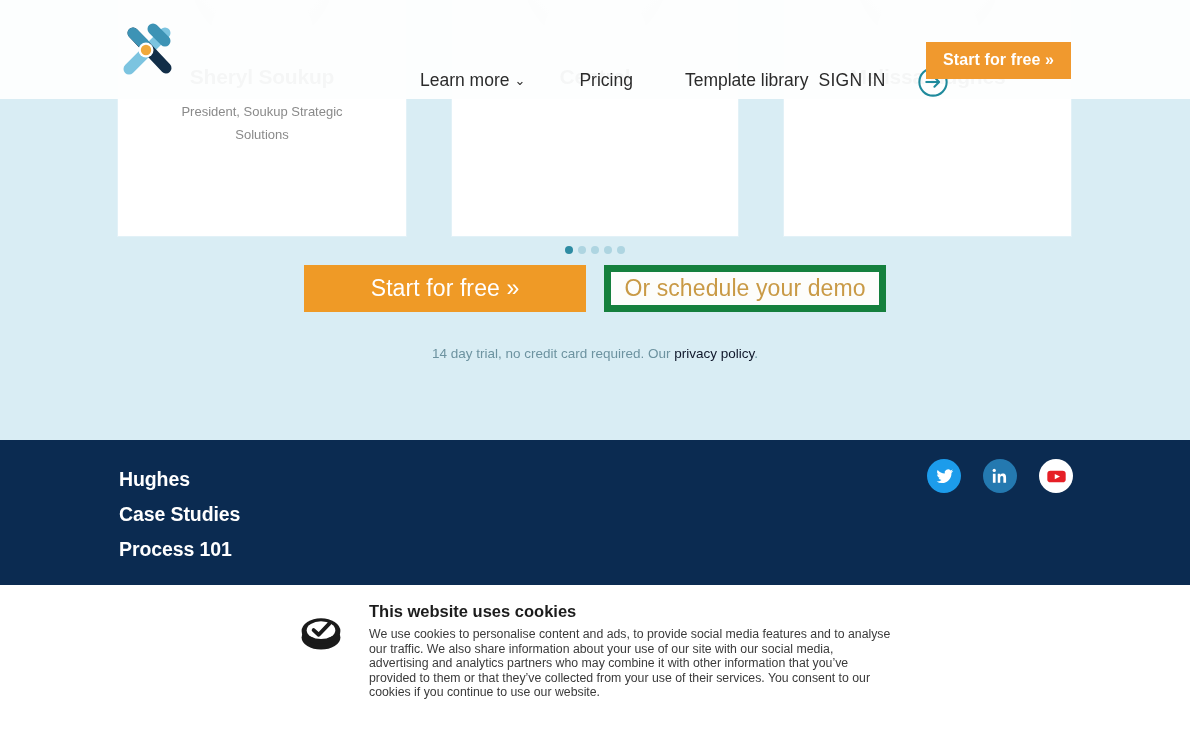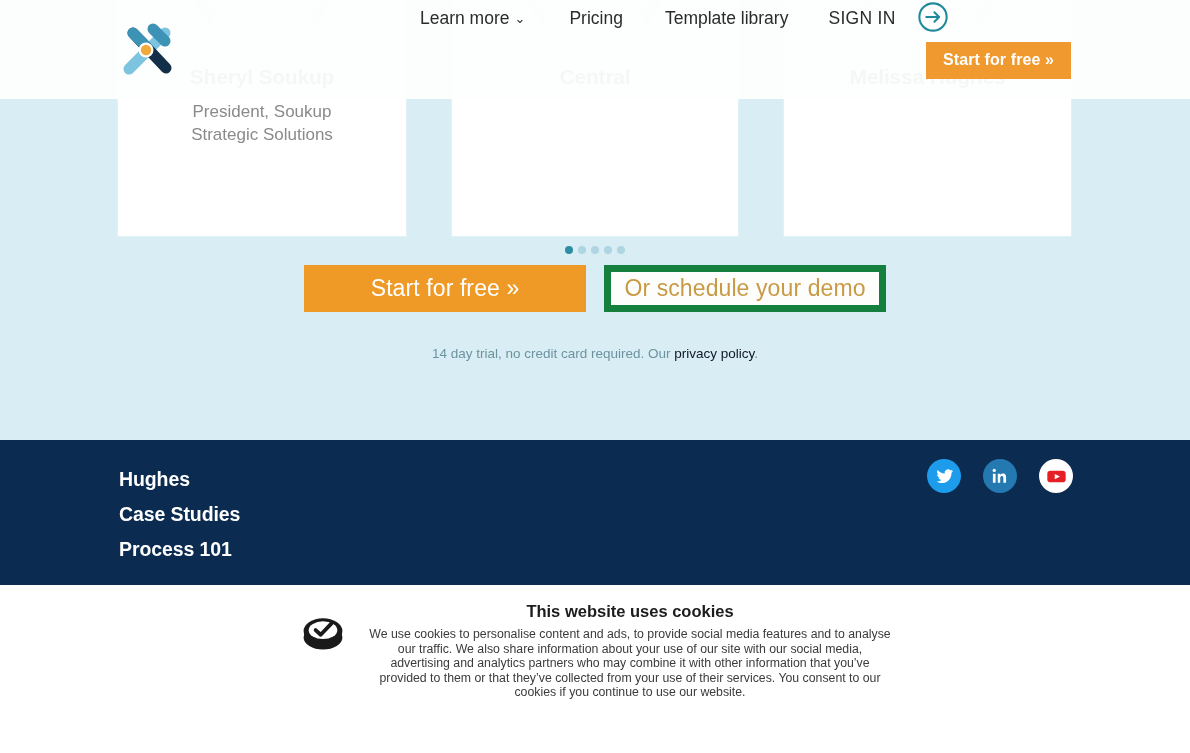--- a/index.html
+++ b/index.html
@@ -62,21 +62,21 @@
   .t-name {
     margin-top: 18px;
     font-size: 21px;
     font-weight: bold;
     color: #4a4a4a;
     letter-spacing: -0.2px;
     text-align: center;
   }
   .t-role {
     margin-top: 11px;
-    font-size: 17px;
+    font-size: 13px;
     line-height: 23px;
     color: #8a8a8a;
     text-align: center;
     max-width: 210px;
   }
 
   
   .site-header {
     position: absolute;
     left: 0; top: 0;
@@ -90,33 +90,33 @@
   .logo {
     position: absolute;
     left: 119px; top: 21px;
     width: 58px; height: 58px;
   }
   .nav {
     position: absolute;
     left: 420px; top: 0;
     height: 99px;
     display: flex;
-    align-items: flex-start;
-    gap: 0;
+    align-items: flex-end;
+    gap: 10px;
   }
   .nav-item {
     font-size: 17.5px;
     color: #2b2b2b;
     padding: 8px 0;
     white-space: nowrap;
     cursor: pointer;
   }
   .nav-item.learn { margin-right: 44px; }
   .nav-item.pricing { margin-right: 42px; }
-  .nav-item.template { margin-right: 40px; }
+  .nav-item.template { }
   .nav-item.signin {
     letter-spacing: 0.3px;
     margin-right: 20px;
   }
   .chev {
     display: inline-block;
     margin-left: 5px;
     font-size: 13px;
     color: #2b2b2b;
     position: relative;
@@ -253,21 +253,20 @@
     height: 168px;
     background: #ffffff;
     z-index: 40;
   }
   .cookie-inner {
     position: absolute;
     left: 297px; top: 17px;
     width: 600px;
     display: flex;
     gap: 20px;
-    text-align: center;
   }
   .cookie-icon { flex: 0 0 auto; width: 52px; padding-top: 6px; }
   .cookie-title {
     font-size: 16.5px;
     font-weight: bold;
     color: #1c1c1c;
     margin-bottom: 6px;
   }
   .cookie-body {
     font-size: 12.3px;

